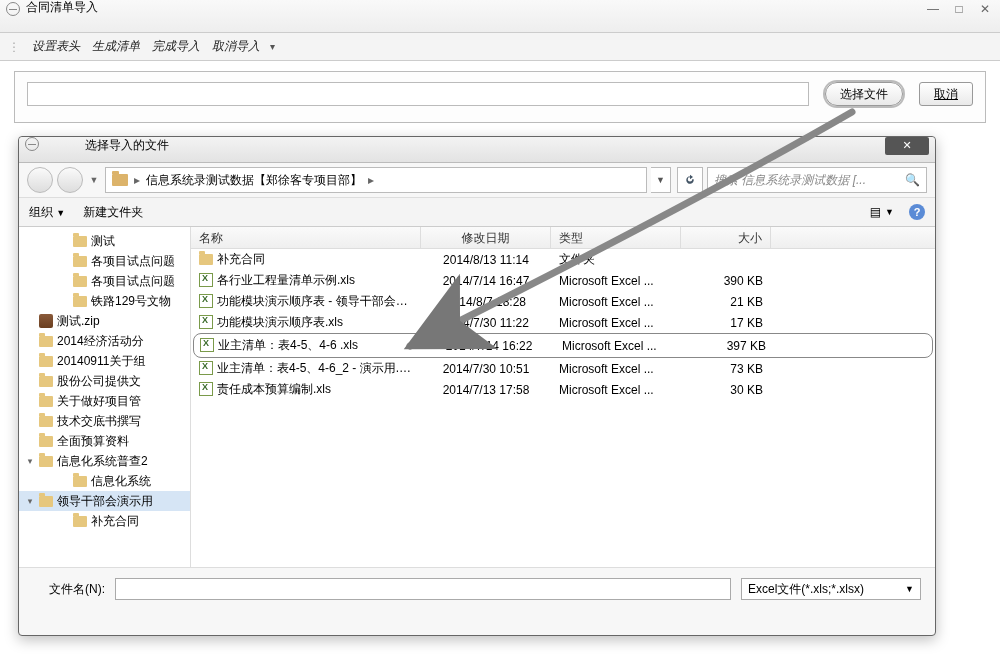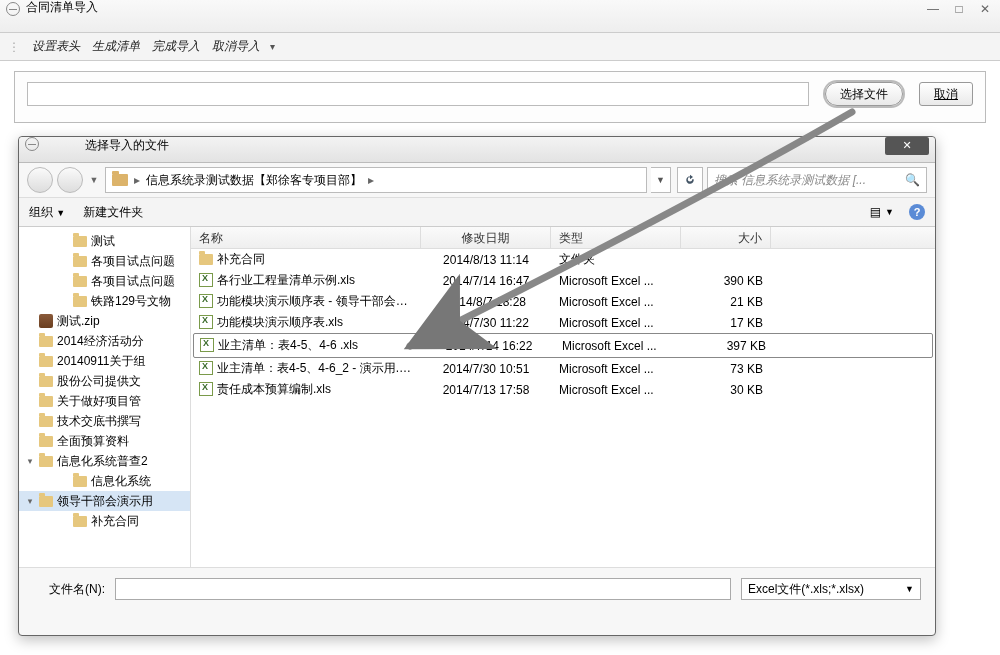--- a/index.html
+++ b/index.html
@@ -61,21 +61,21 @@
 .folder-ico::before{content:"";position:absolute;top:-3px;left:0;width:6px;height:3px;background:#e6c77e;border-radius:1px 1px 0 0;}
 .zip-ico { width:14px; height:14px; background:linear-gradient(#8a5a3a,#6b3f20); border-radius:2px; flex-shrink:0;}
 .chev-tree { width:10px; text-align:center; color:#666; font-size:9px; margin-left:-14px;}
 
 .filelist { flex:1; overflow:hidden; }
 .fl-header { display:flex; height:22px; border-bottom:1px solid #ddd; background:linear-gradient(#fafafa,#efefef);}
 .fl-header div { padding: 3px 8px; border-right:1px solid #ddd; color:#333;}
 .col-name{width:230px;} .col-date{width:130px;text-align:center;} .col-type{width:130px;} .col-size{width:90px; text-align:right;}
 .fl-row { display:flex; height:21px; align-items:center; }
 .fl-row > div { padding: 0 8px; overflow:hidden; white-space:nowrap; text-overflow:ellipsis;}
-.fl-row.selected { border:1px solid #888; border-radius:2px; margin:0 2px; height:25px;}
+.fl-row.selected { border:1px solid #888; border-radius:8px; margin:0 2px; height:25px;}
 .fl-row.selected > .col-name { padding-left:6px;}
 .file-ico { display:inline-block; width:14px; height:14px; margin-right:4px; vertical-align:-3px; border:1px solid #7a9a4a; background:#fff; position:relative;}
 .file-ico::after{content:"X"; position:absolute; left:2px; top:-1px; font-size:9px; color:#3a6a2a; font-weight:bold;}
 .fold-ico { display:inline-block; width:14px; height:11px; margin-right:4px; vertical-align:-2px; background:#e6c77e; border-radius:1px; position:relative;}
 .fold-ico::before{content:"";position:absolute;top:-3px;left:0;width:6px;height:3px;background:#e6c77e;border-radius:1px 1px 0 0;}
 
 .dlg-footer { padding: 10px 14px; border-top:1px solid #ddd; }
 .ft-row { display:flex; align-items:center; gap:10px; margin-bottom:10px;}
 .ft-row .lbl { width:72px; text-align:right;}
 .ft-row input[type=text]{ flex:1; height:22px; border:1px solid #aaa; padding:0 4px;}

